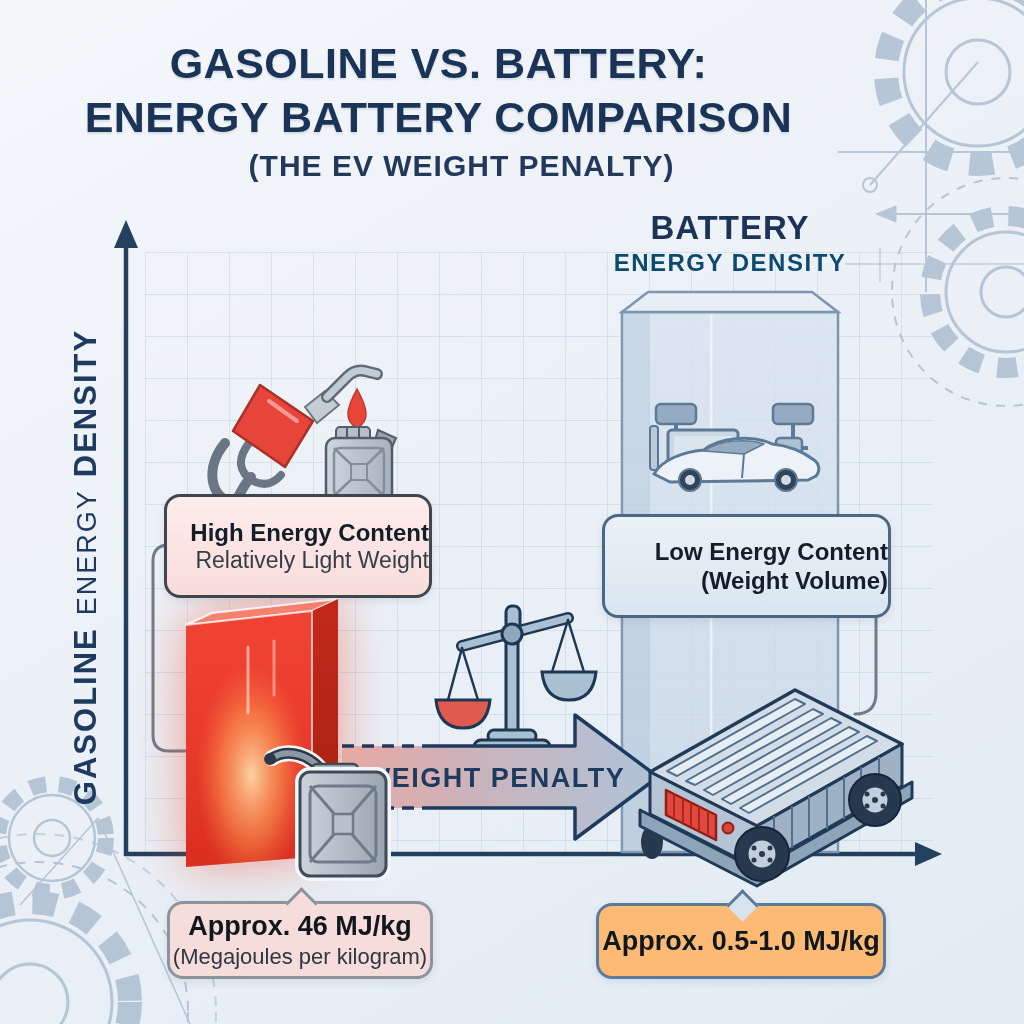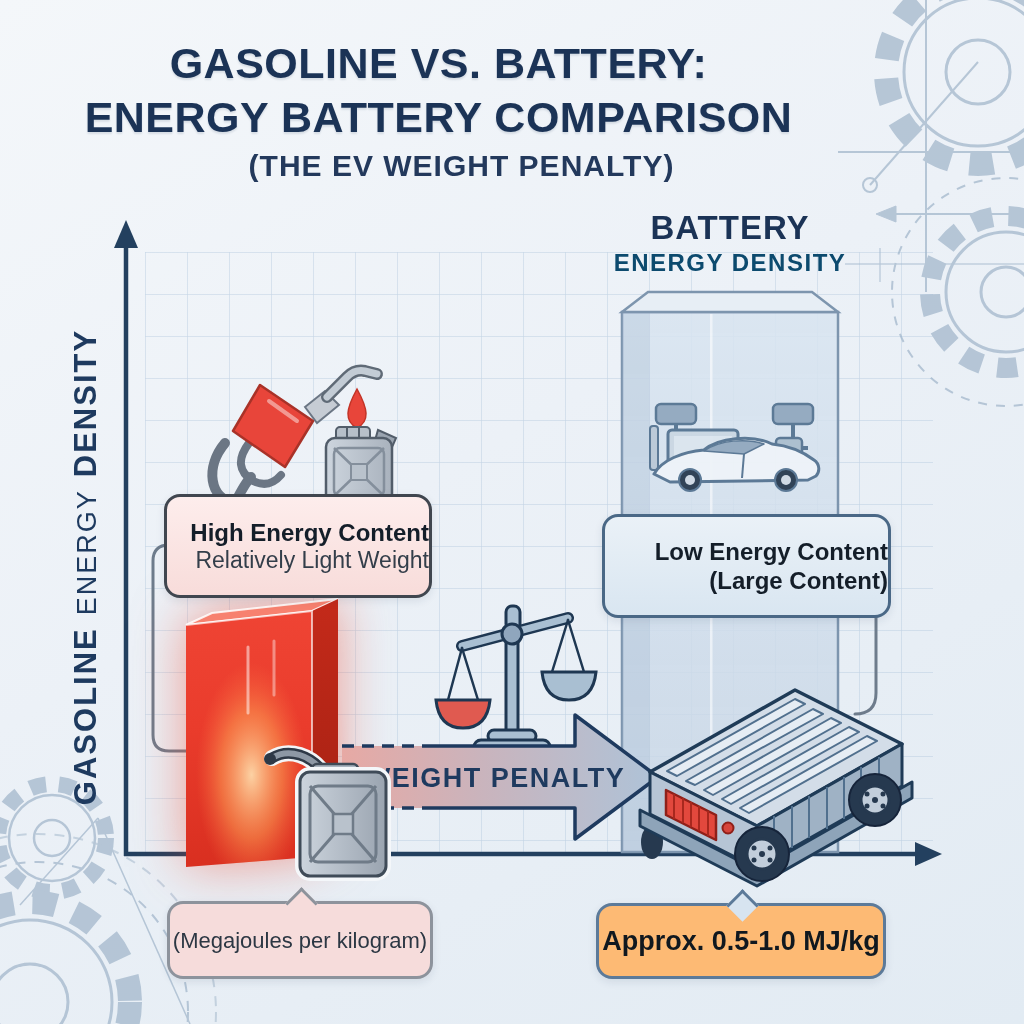--- a/index.html
+++ b/index.html
@@ -333,25 +333,26 @@
     <line x1="124" y1="48" x2="58" y2="124" stroke="#6f7b88" stroke-width="3"></line>
     <rect x="81" y="76" width="20" height="20" fill="#b9c2cc" stroke="#6f7b88" stroke-width="2.5"></rect>
   </svg>
 
   <div class="abs callout pink">
     <div class="c1">High Energy Content</div>
     <div class="c3">Relatively Light Weight</div>
   </div>
   <div class="abs callout blue">
     <div class="c1">Low Energy Content</div>
-    <div class="c1">(Large Content)</div>
+    <div class="c1">(Weight Volume)</div>
   </div>
 
   <div class="abs valbox pink">
     <div class="pointer"></div>
+    <div class="v1">Approx. 46 MJ/kg</div>
     <div class="v2">(Megajoules per kilogram)</div>
   </div>
   <div class="abs valbox blue">
     <div class="pointer"></div>
     <div class="v1">Approx. 0.5-1.0 MJ/kg</div>
   </div>
 
   <div class="abs ylabel">
     <span class="b">GASOLINE</span>
     <span class="m">ENERGY</span>

